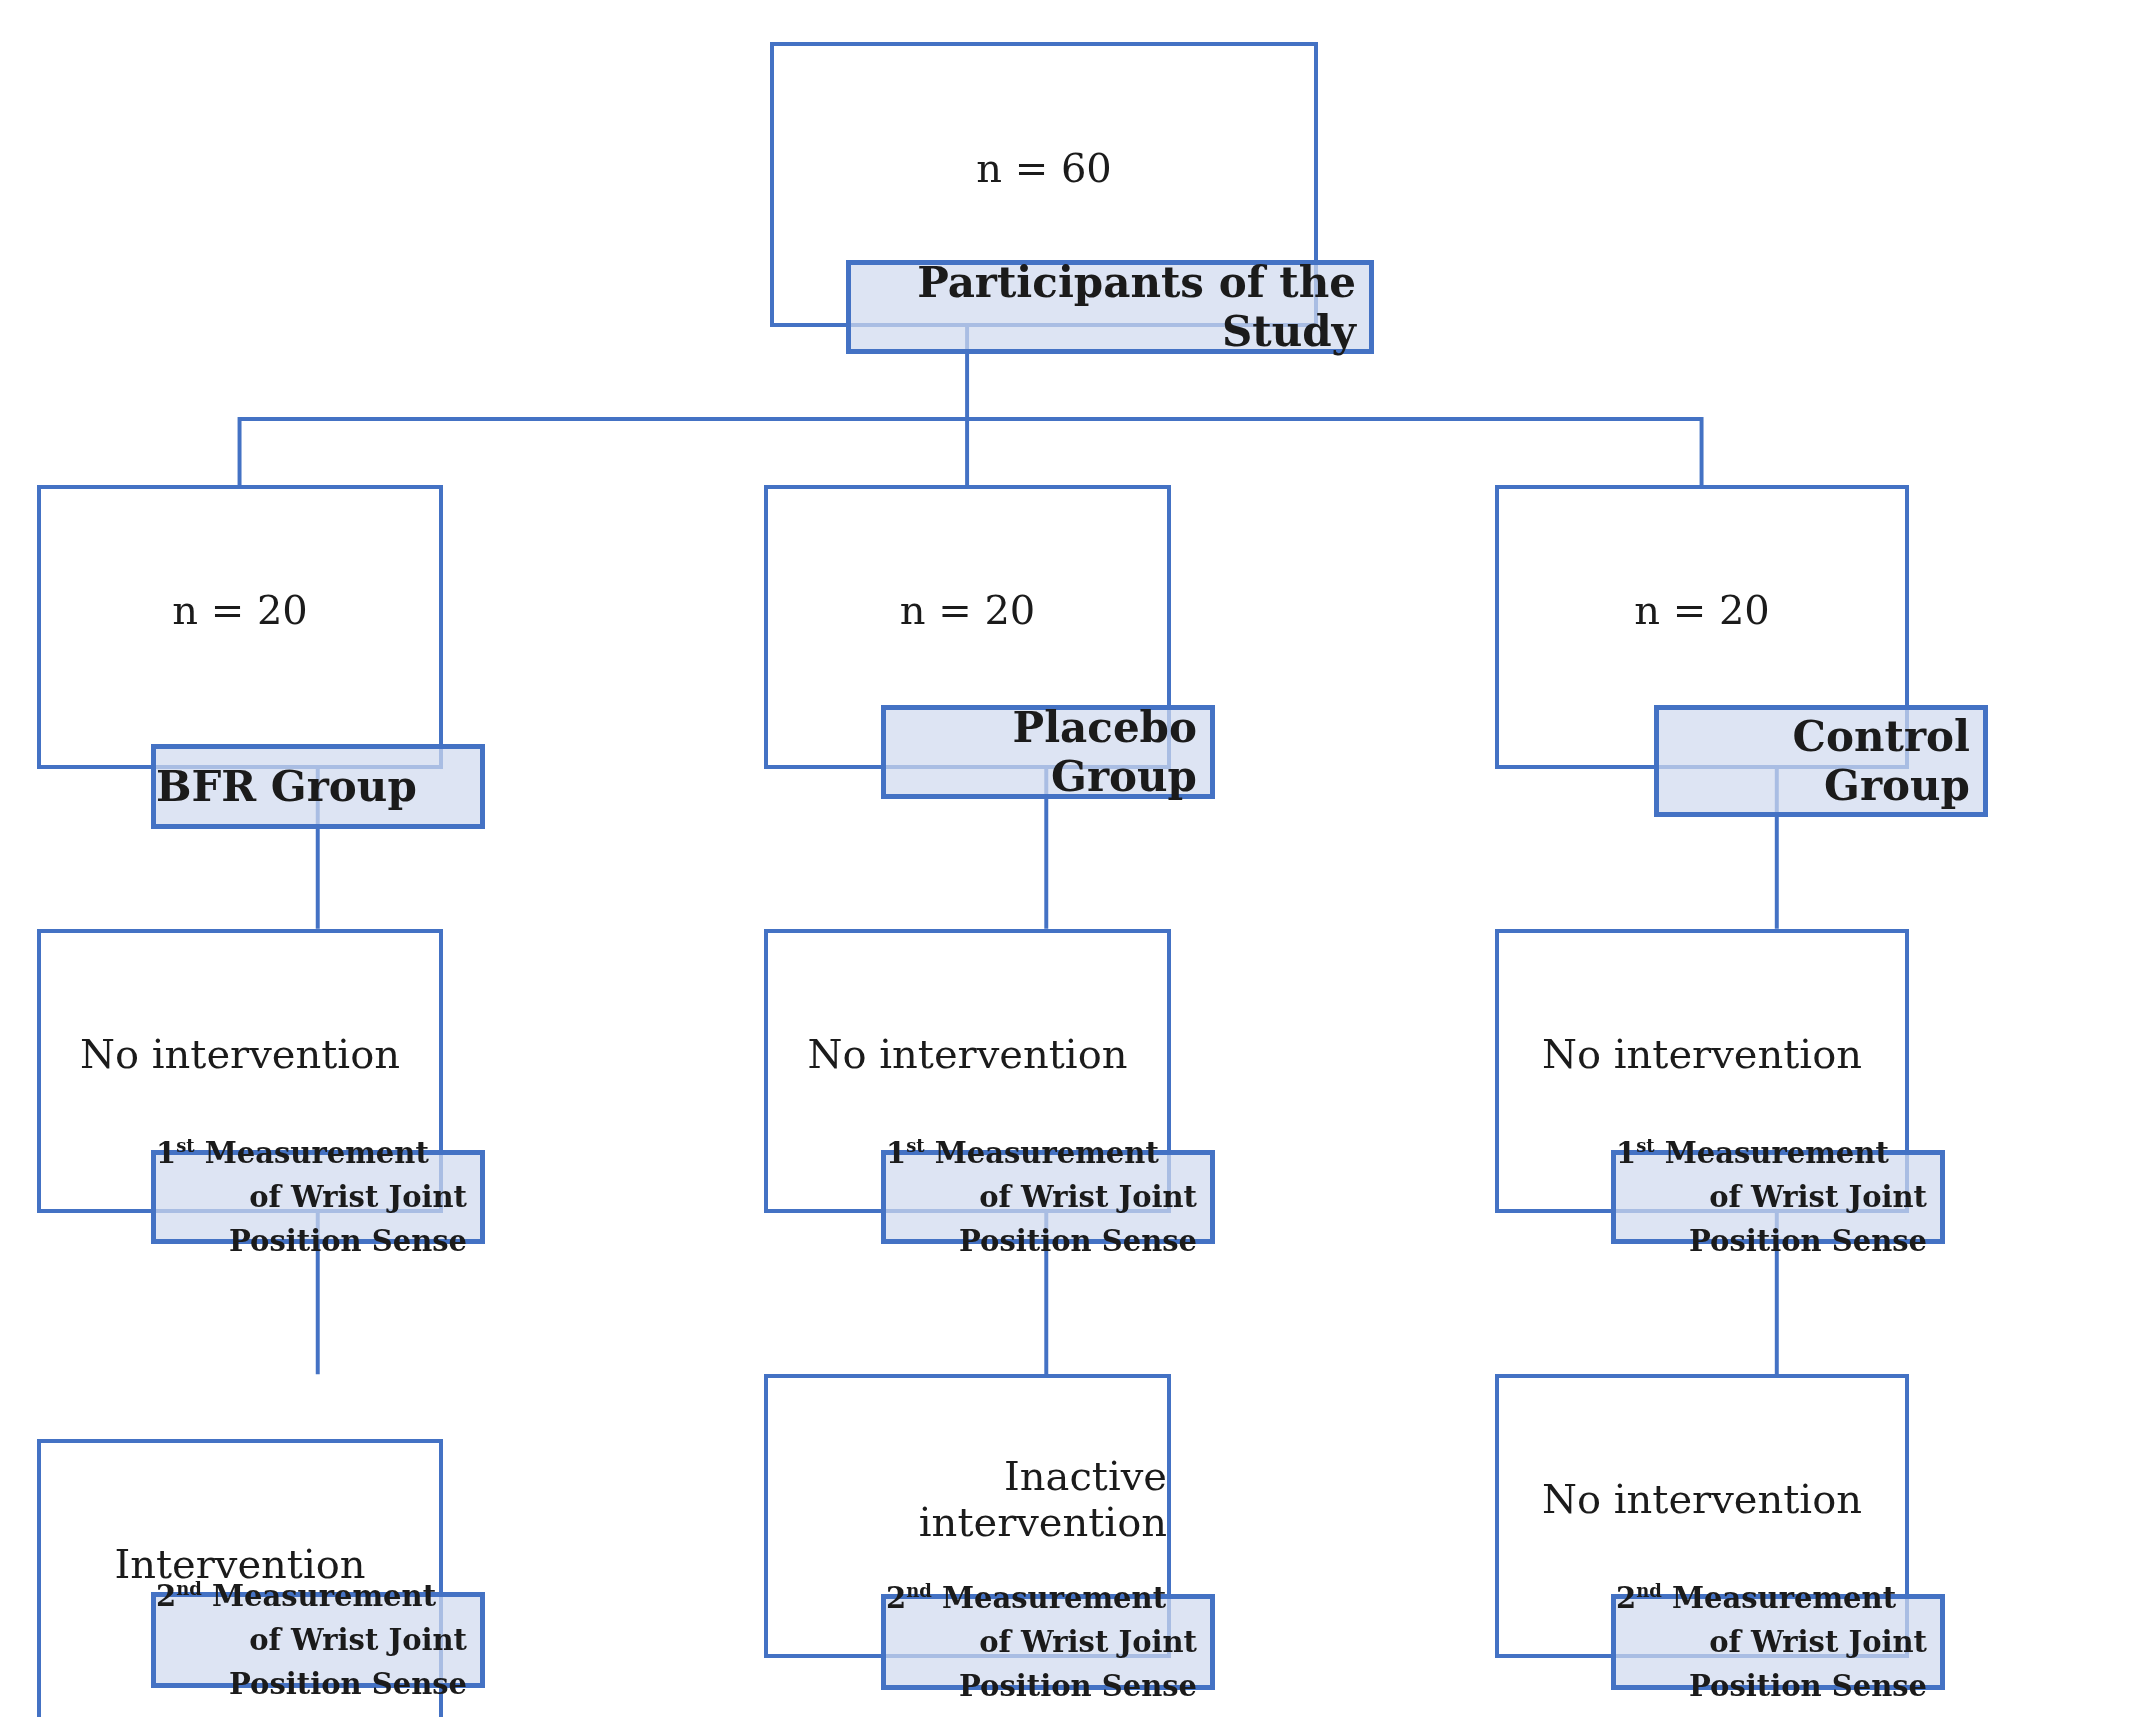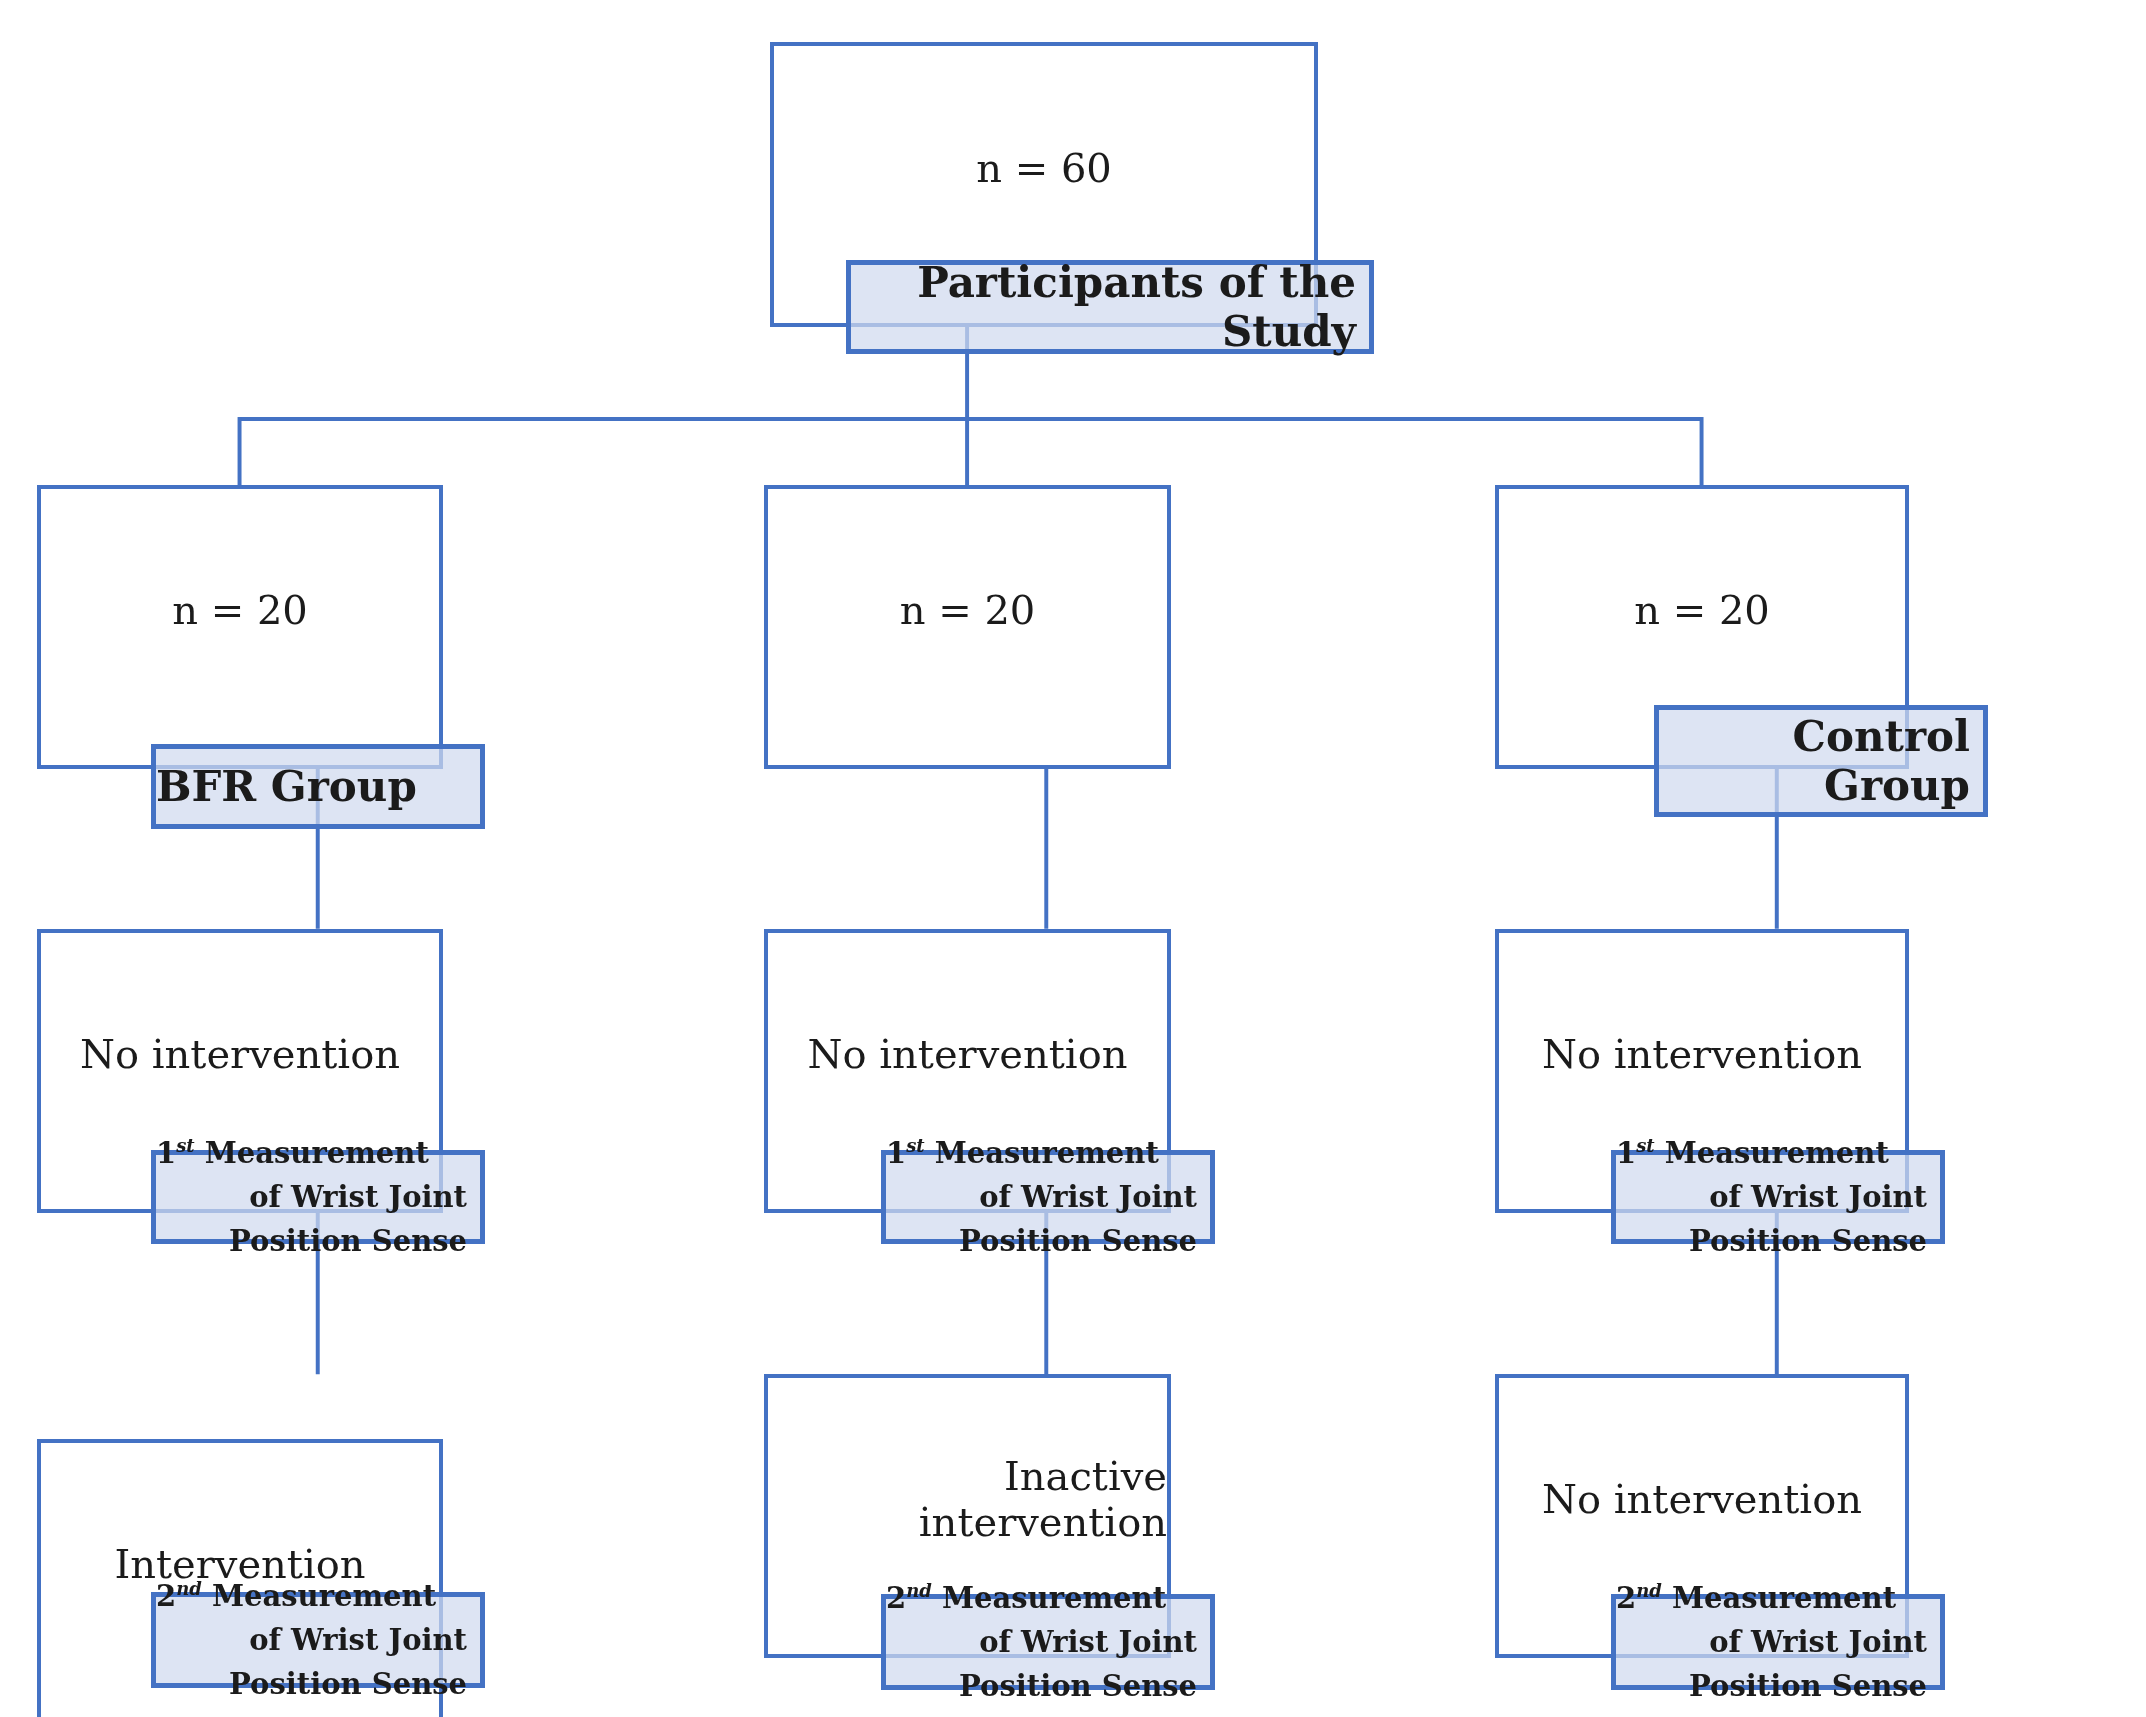--- a/index.html
+++ b/index.html
@@ -31,21 +31,21 @@
     position:absolute;z-index:3;
     background:var(--shade);
     border:5px solid var(--accent);
     box-sizing:border-box;
     display:flex;flex-direction:column;justify-content:center;align-items:flex-start;
     padding-right:13px;
     text-align:right;
   }
   .sbox.title{font-weight:bold;font-size:42px;}
   .sbox.measure{font-size:29px;font-weight:600;line-height:44px;}
-  .sbox.measure sup{font-size:0.62em;line-height:0;font-style:italic;}
+  .sbox.measure sup{font-size:0.62em;line-height:0;}
 </style>
 </head>
 <body>
 
 <div id="canvas">
 
   <svg id="lines" width="2146" height="1718" viewBox="0 0 2168 1735">
     <g stroke="#4472C4" stroke-width="4" fill="none">
 
       <line x1="977" y1="328" x2="977" y2="423"></line>
@@ -90,20 +90,23 @@
     <span>Intervention</span>
   </div>
   <div class="sbox measure" style="left:151px;top:1592px;width:334px;height:96px;">
     <span><span>2</span><sup>nd</sup><span> Measurement</span></span>
     <span>of Wrist Joint Position Sense</span>
   </div>
 
   <div class="wbox" style="left:764px;top:485px;width:407px;height:284px;">
     <span>n = 20</span>
   </div>
+  <div class="sbox title" style="left:881px;top:705px;width:334px;height:94px;">
+    <span>Placebo Group</span>
+  </div>
   <div class="wbox" style="left:764px;top:929px;width:407px;height:284px;">
     <span>No intervention</span>
   </div>
   <div class="sbox measure" style="left:881px;top:1150px;width:334px;height:94px;">
     <span><span>1</span><sup>st</sup><span> Measurement</span></span>
     <span>of Wrist Joint Position Sense</span>
   </div>
   <div class="wbox" style="left:764px;top:1374px;width:407px;height:284px;text-align:right;">
     <span>Inactive intervention</span>
   </div>

